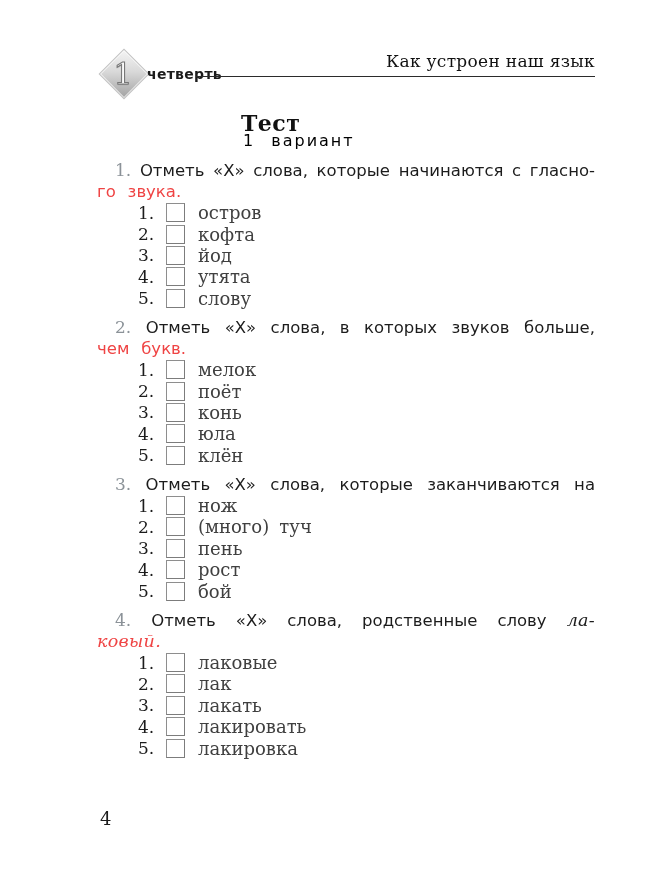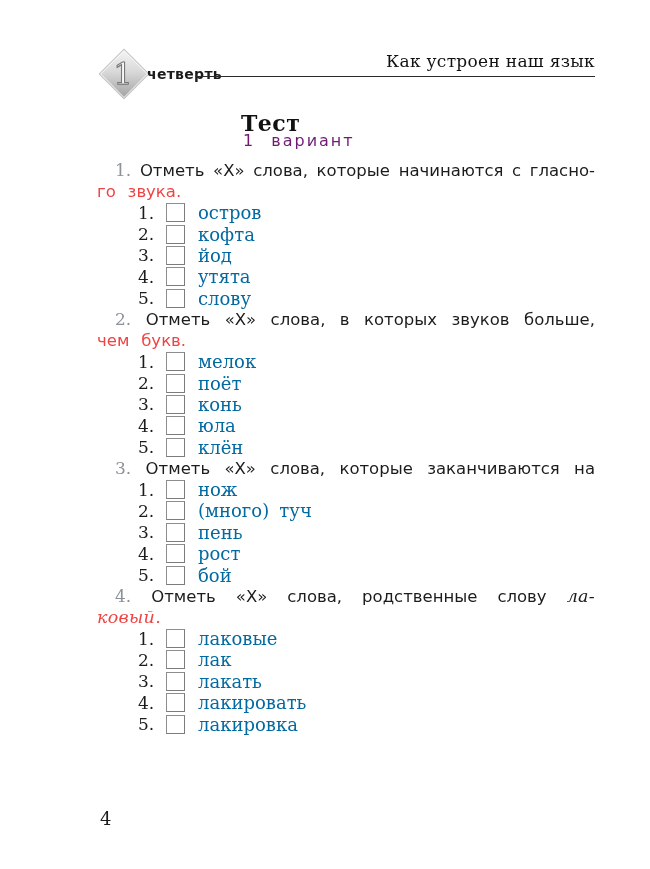--- a/index.html
+++ b/index.html
@@ -50,28 +50,28 @@
 
   
   .test-title{
     position:absolute;left:241px;top:110px;
     font-family:"DejaVu Serif", serif;
     font-weight:bold;font-size:22px;letter-spacing:.5px;color:#111;
   }
   .variant-title{
     position:absolute;left:243px;top:131px;
     font-family:"DejaVu Sans", sans-serif;
-    font-size:16px;letter-spacing:2px;word-spacing:9px;color:#701a75;
+    font-size:16px;letter-spacing:2px;word-spacing:9px;color:#000000;
   }
 
   
   .questions{
     position:absolute;left:97px;top:160px;width:498px;
   }
-  .question + .question{}
+  .question + .question{margin-top:8px;}
   .q-line1{
     font-family:"DejaVu Sans", sans-serif;
     font-size:16.5px;line-height:21px;
     text-align:justify;text-align-last:justify;
     text-indent:18px;
     white-space:normal;
     color:#1c1c1c;
   }
   .q-line2{
     font-family:"DejaVu Sans", sans-serif;
@@ -101,21 +101,21 @@
   .checkbox{
     display:inline-block;box-sizing:border-box;
     width:19px;height:19px;margin-left:4px;
     background:#ffffff;
     border:1.5px solid #8e8e8e;
     border-bottom-color:#7c7c7c;border-right-color:#7c7c7c;
   }
   .opt-word{
     margin-left:13px;
     font-family:"DejaVu Serif", serif;
-    font-size:18px;color:#0369a1;
+    font-size:18px;color:#404040;
     word-spacing:.25em;
   }
 
   .page-number{
     position:absolute;left:100px;top:808px;
     font-family:"DejaVu Serif", serif;
     font-size:18px;color:#1c1c1c;
   }
 </style>
 </head>

